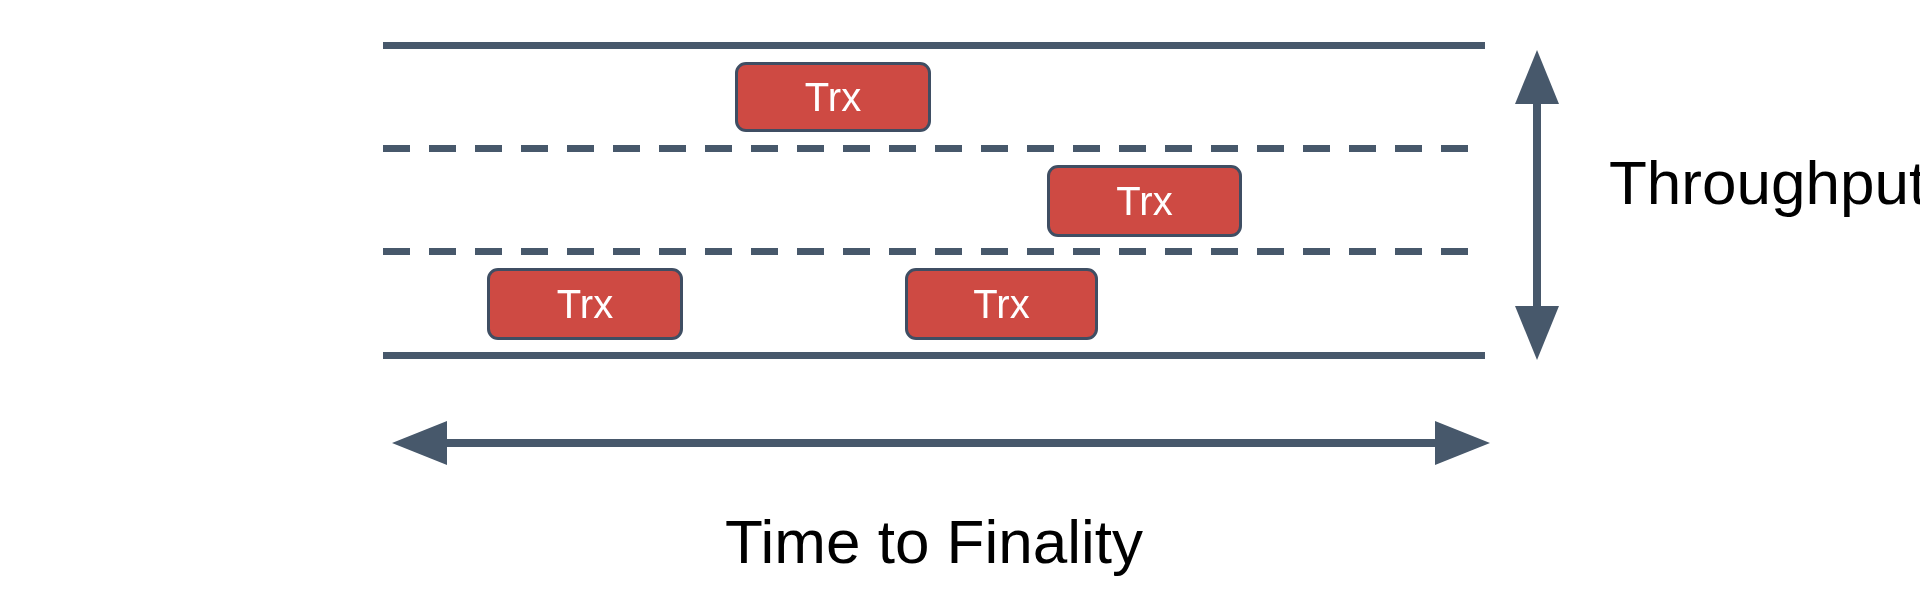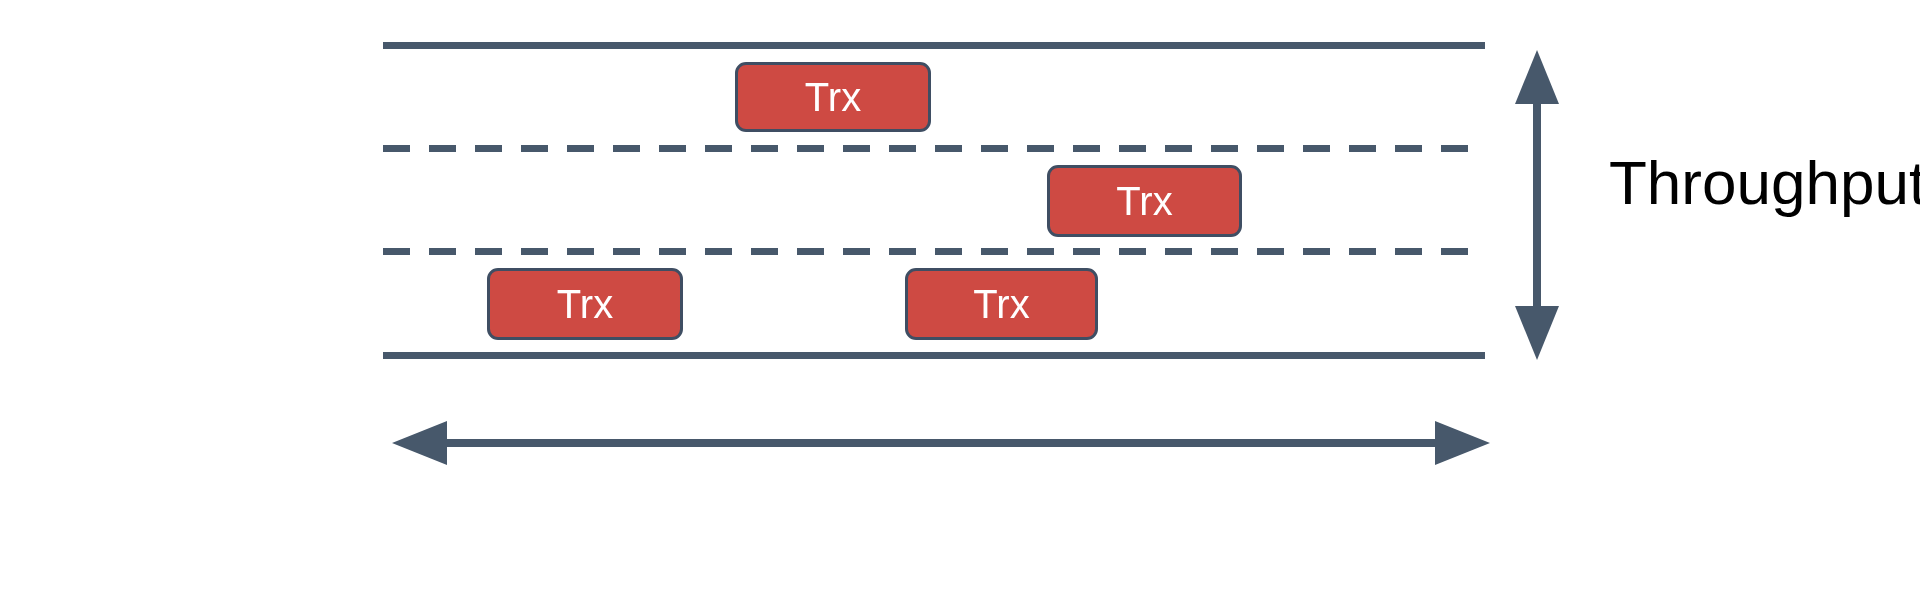--- a/index.html
+++ b/index.html
@@ -76,14 +76,15 @@
     <polygon points="30,312 8,258 52,258"></polygon>
   </svg>
 
   <svg class="h-arrow" width="1106" height="52" viewBox="0 0 1106 52" xmlns="http://www.w3.org/2000/svg">
     <polygon points="4,26 59,4 59,48"></polygon>
     <rect x="54" y="22" width="998" height="8"></rect>
     <polygon points="1102,26 1047,4 1047,48"></polygon>
   </svg>
 
   <div class="axis-label throughput">Throughput</div>
+  <div class="axis-label ttf">Time to Finality</div>
 
 </div>
 
 </body></html>

